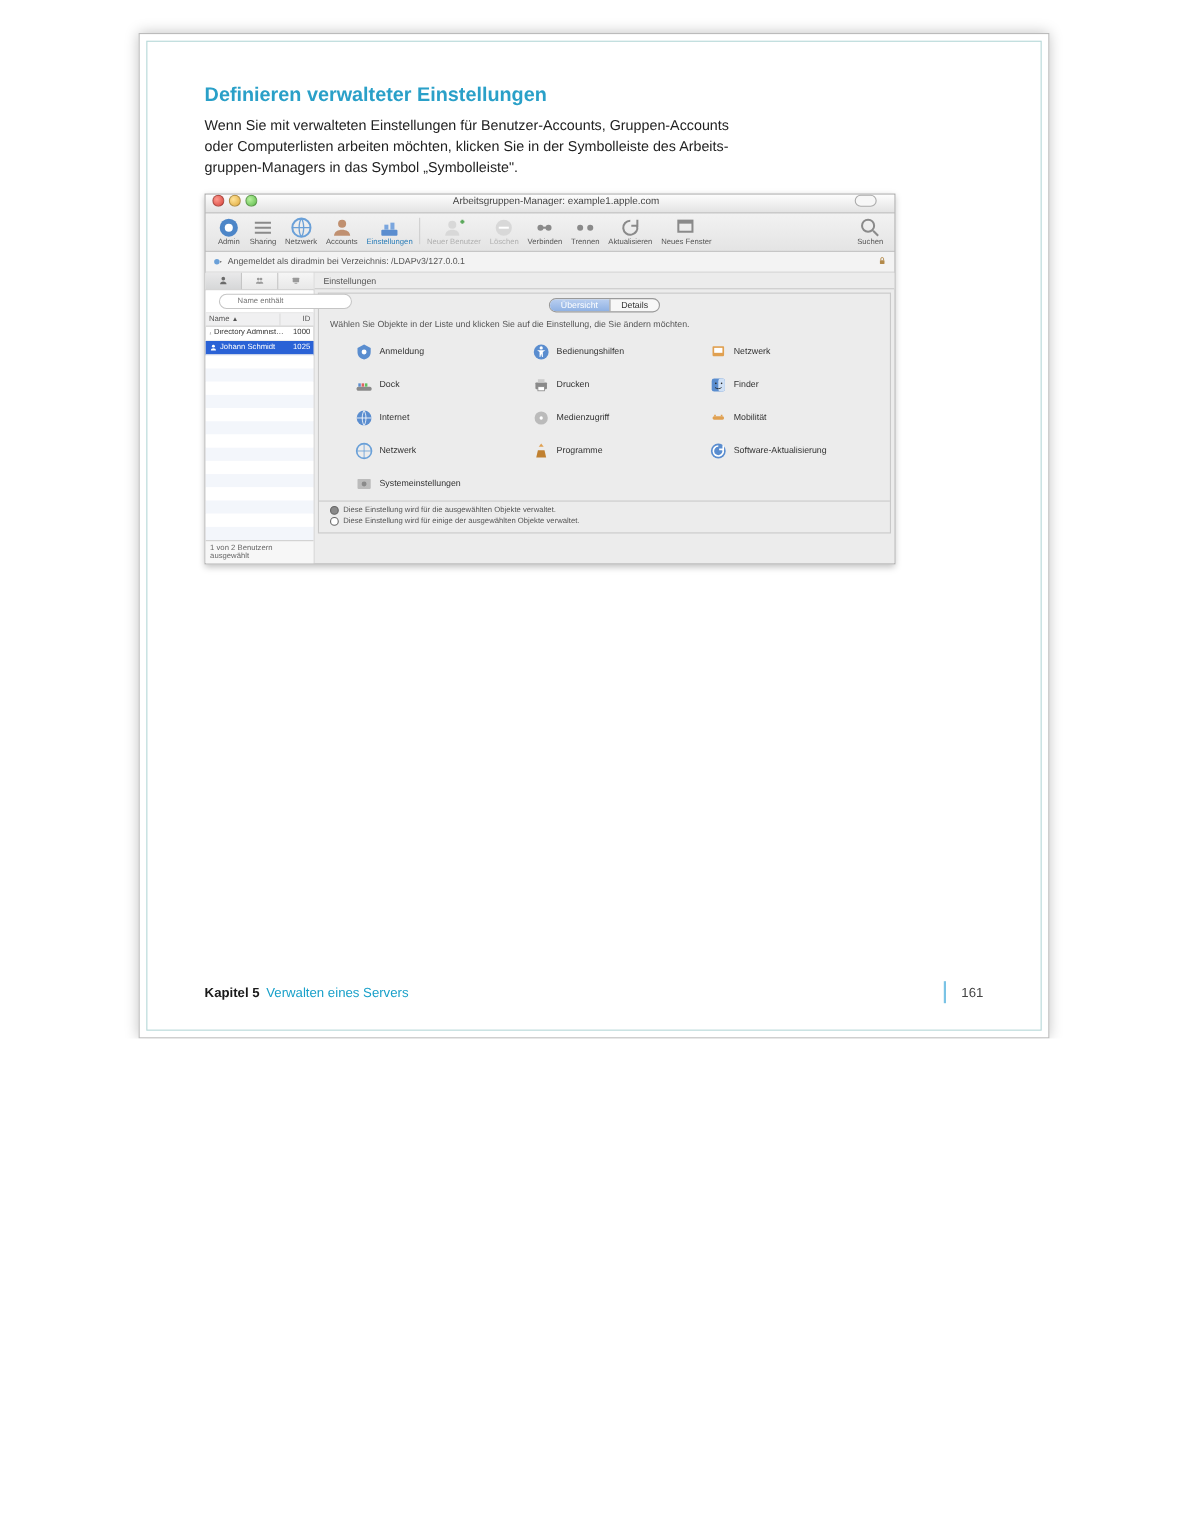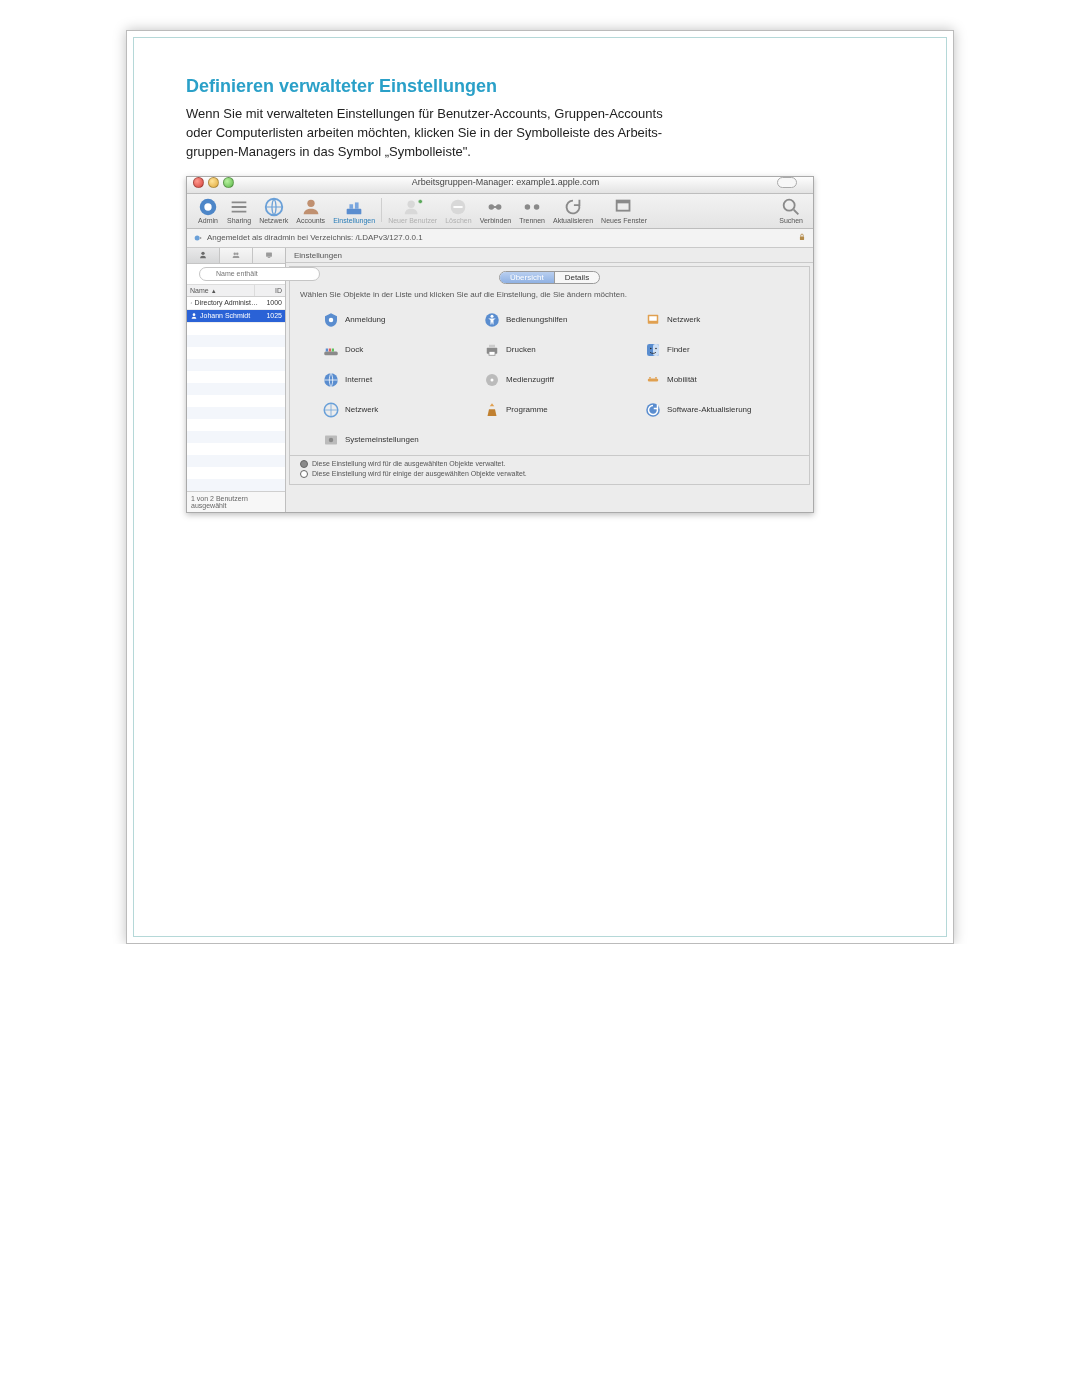--- a/index.html
+++ b/index.html
@@ -618,15 +618,22 @@
                 <span class="bullet hollow"></span>
                 <span>Diese Einstellung wird für einige der ausgewählten Objekte verwaltet.</span>
               </div>
             </div>
           </div>
         </div>
 
       </div>
     </div>
 
+    <div class="page-footer">
+      <span class="pf-left">Kapitel 5</span>
+      <span class="pf-title">Verwalten eines Servers</span>
+      <span class="pf-flex"></span>
+      <span class="pf-bar"></span>
+      <span class="pf-page">161</span>
+    </div>
 
   </div>
 </div>
 
 </body></html>

